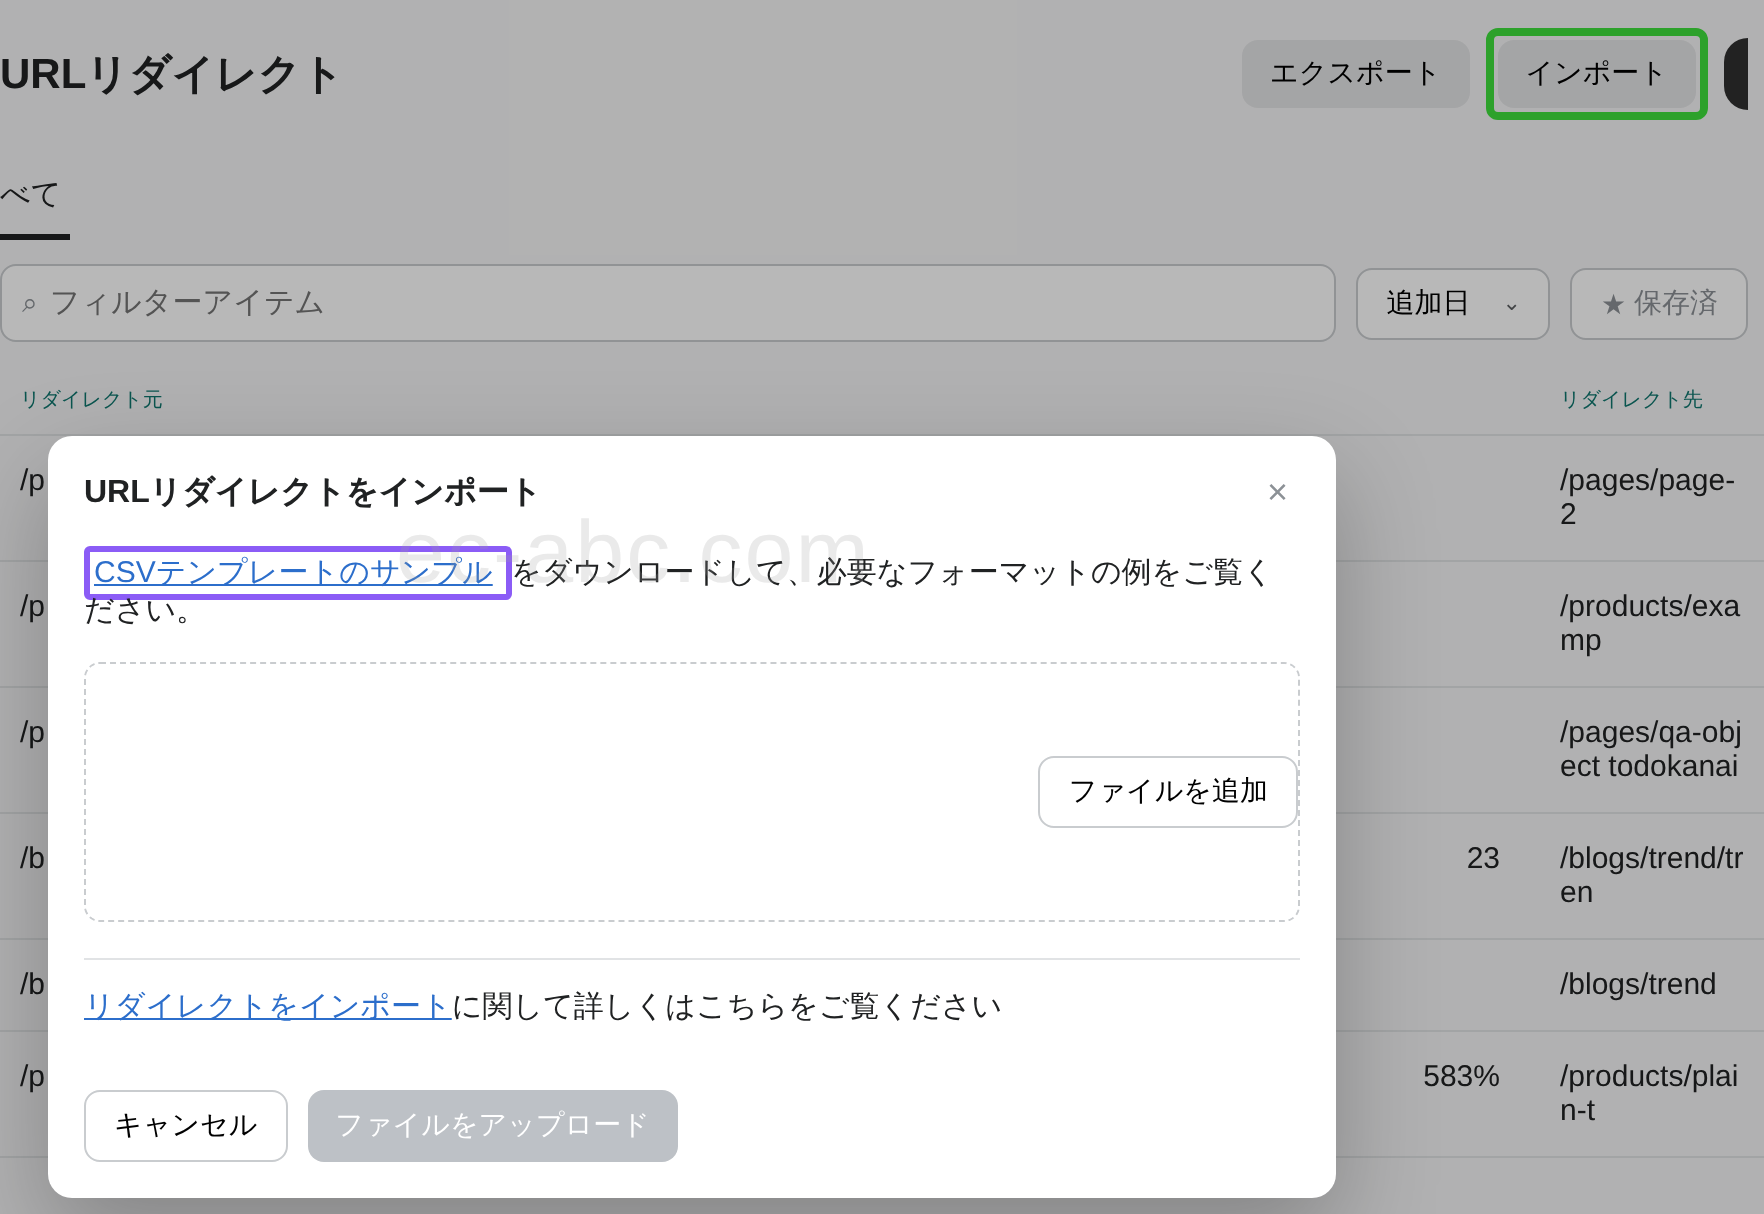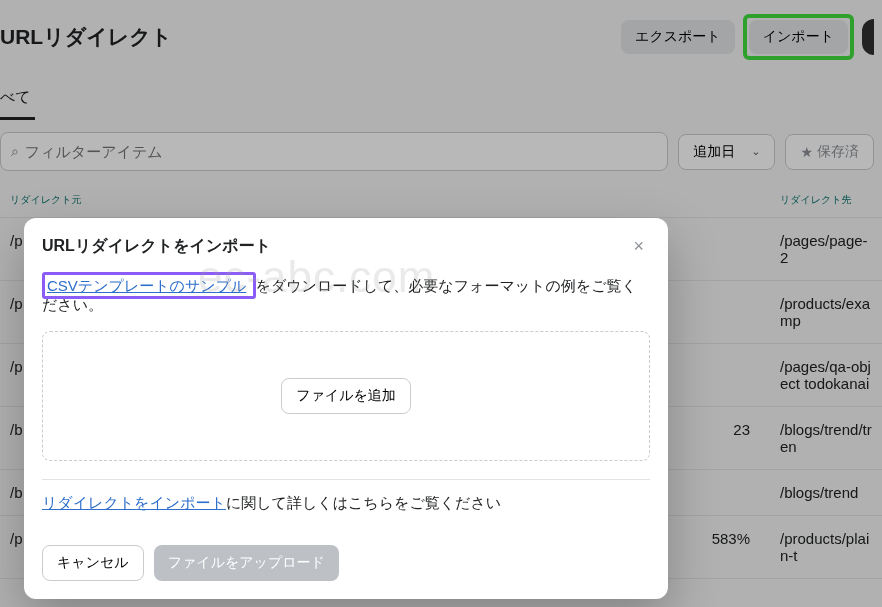--- a/index.html
+++ b/index.html
@@ -181,21 +181,21 @@
       padding: 2px 2px;
       border-radius: 3px;
       display: inline;
     }
     .dropzone {
       border: 1px dashed #c9cccf;
       border-radius: 8px;
       height: 130px;
       display: flex;
       align-items: center;
-      justify-content: center;
+      justify-content: flex-end;
       margin-bottom: 18px;
     }
     .addfile-btn {
       border: 1px solid #c9cccf;
       border-radius: 8px;
       background: #fff;
       padding: 8px 14px;
       font-size: 14px;
       cursor: pointer;
     }

